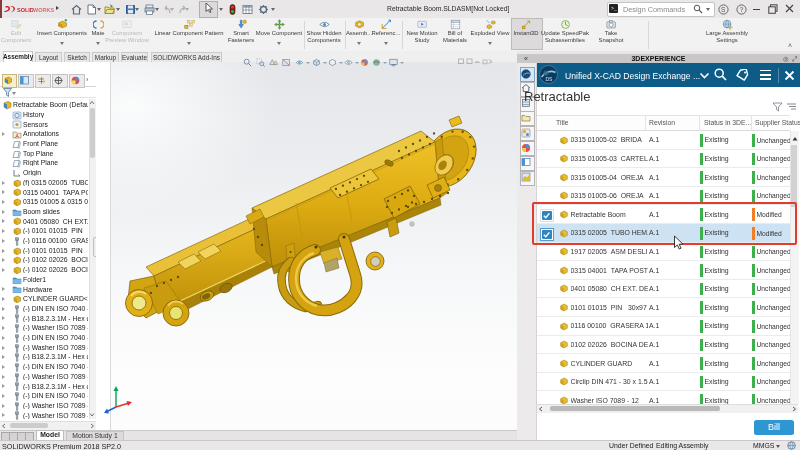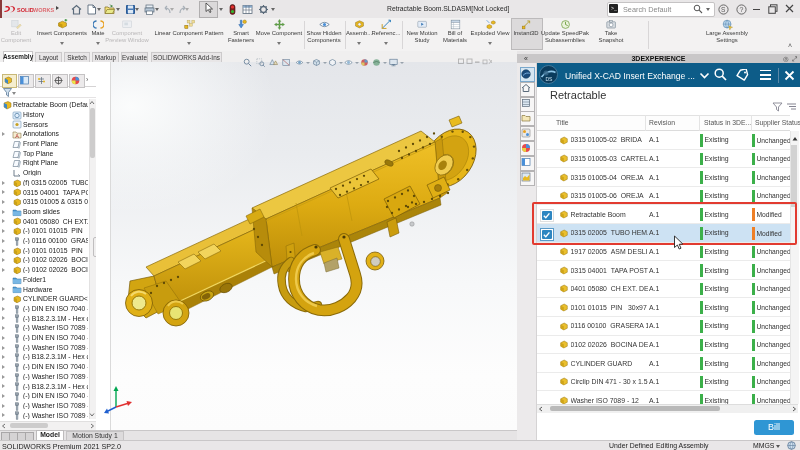--- a/index.html
+++ b/index.html
@@ -67,21 +67,21 @@
   </svg>
 <svg class="ab" style="left:258px;top:4px" width="11" height="11" viewBox="0 0 11 11">
     <circle cx="5.5" cy="5.5" r="3" fill="none" stroke="#5a6a7a" stroke-width="1.4"></circle>
     <path d="M5.5 1 L5.5 2.6 M5.5 8.4 L5.5 10 M1 5.5 L2.6 5.5 M8.4 5.5 L10 5.5 M2.3 2.3 L3.4 3.4 M7.6 7.6 L8.7 8.7 M2.3 8.7 L3.4 7.6 M7.6 3.4 L8.7 2.3" stroke="#5a6a7a" stroke-width="1"></path>
   </svg>
 <div class="dn" style="left:273px;top:8px;border-top-color:#666"></div>
 <div class="ab" style="left:387px;top:5px;font-size:6.8px;color:#2a2a2a;white-space:nowrap">Retractable Boom.SLDASM[Not Locked]</div>
 <div class="ab" style="left:607px;top:2px;width:106px;height:13px;background:#fff;border:1px solid #c5c3c4;border-radius:2px"></div>
 <div class="ab" style="left:609px;top:4px;width:9px;height:9px;background:#222;border-radius:1px"></div>
 <div class="ab" style="left:611px;top:5.5px;font-size:5px;color:#fff;font-family:'Liberation Mono',monospace">&gt;_</div>
-<div class="ab" style="left:623px;top:5px;font-size:7.3px;color:#8a8a8a">Search Default</div>
+<div class="ab" style="left:623px;top:5px;font-size:7.3px;color:#8a8a8a">Design Commands</div>
 <svg class="ab" style="left:693px;top:4px" width="10" height="10">
     <circle cx="4" cy="4" r="2.8" fill="none" stroke="#555" stroke-width="1"></circle>
     <path d="M6.2 6.2 L9 9" stroke="#555" stroke-width="1.1"></path>
   </svg>
 <div class="dn" style="left:708px;top:8px;border-top-color:#666"></div>
 <svg class="ab" style="left:718px;top:3.5px" width="11" height="11">
     <circle cx="5.5" cy="5.5" r="4.6" fill="none" stroke="#5a5a5a" stroke-width="0.9"></circle>
     <text x="3" y="8" font-size="6.5" fill="#5a5a5a" font-family="Liberation Sans">S</text>
   </svg>
 <svg class="ab" style="left:736px;top:3.5px" width="11" height="11">
@@ -736,40 +736,40 @@
   </svg>
 <div class="ab" style="left:537px;top:63px;width:263px;height:377px;background:#fff"></div>
 <div class="ab" style="left:537px;top:63px;width:263px;height:24px;background:#0d5c88"></div>
 <svg class="ab" style="left:539px;top:65px" width="19" height="19">
     <circle cx="9.5" cy="9.5" r="9" fill="#0a3b5c"></circle>
     <circle cx="9.5" cy="9.5" r="9" fill="none" stroke="#5a88a8" stroke-width="0.7"></circle>
     <path d="M2.5 12 C5.5 7 12 5 16.5 7.5" stroke="#8ec6e8" stroke-width="1.6" fill="none"></path>
     <circle cx="7" cy="8" r="2.6" fill="#3a6a8c" opacity="0.8"></circle>
     <text x="6.5" y="16" font-size="5" fill="#cde4f2" font-family="Liberation Sans">DS</text>
   </svg>
-<div class="ab" style="left:565px;top:70.5px;font-size:8.6px;color:#fff">Unified X-CAD Insert Exchange ...</div>
+<div class="ab" style="left:565px;top:70.5px;font-size:8.6px;color:#fff">Unified X-CAD Design Exchange ...</div>
 <svg class="ab" style="left:699px;top:71.5px" width="11" height="8">
     <path d="M1.5 1.5 L5.5 5.5 L9.5 1.5" fill="none" stroke="#fff" stroke-width="1.6"></path>
   </svg>
 <svg class="ab" style="left:714px;top:68px" width="13" height="13">
     <circle cx="5.2" cy="5.2" r="4" fill="none" stroke="#fff" stroke-width="1.5"></circle>
     <path d="M8.2 8.2 L12 12" stroke="#fff" stroke-width="1.7"></path>
   </svg>
 <svg class="ab" style="left:736px;top:68.5px" width="13" height="12">
     <path d="M1 5.5 L5.5 1 L11.5 1 L11.5 7 L7 11.5 Z" fill="none" stroke="#fff" stroke-width="1.4" stroke-linejoin="round" transform="rotate(-14 6 6)"></path>
     <circle cx="9" cy="3.5" r="1" fill="#fff"></circle>
   </svg>
 <div class="ab" style="left:760px;top:69.5px;width:11px;height:1.8px;background:#fff"></div>
 <div class="ab" style="left:760px;top:73.8px;width:11px;height:1.8px;background:#fff"></div>
 <div class="ab" style="left:760px;top:78.1px;width:11px;height:1.8px;background:#fff"></div>
 <div class="ab" style="left:777.5px;top:67.5px;width:1px;height:15px;background:#5a88a8"></div>
 <svg class="ab" style="left:784px;top:69.5px" width="11" height="11">
     <path d="M1.5 1.5 L9.5 9.5 M9.5 1.5 L1.5 9.5" stroke="#fff" stroke-width="1.8"></path>
   </svg>
-<div class="ab" style="left:550px;top:88.5px;font-size:11px;color:#333">Retractable</div>
+<div class="ab" style="left:524px;top:88.5px;font-size:13px;color:#333">Retractable</div>
 <svg class="ab" style="left:772px;top:102px" width="11" height="10" opacity="0.8">
     <path d="M1 1 L10 1 L6.5 5 L6.5 9 L4.5 7.5 L4.5 5 Z" fill="none" stroke="#667" stroke-width="0.9"></path>
   </svg>
 <svg class="ab" style="left:786px;top:102px" width="11" height="10" opacity="0.8">
     <path d="M1 2 H10 M3 4.5 H10 M5 7 H10" stroke="#667" stroke-width="1"></path>
     <path d="M8.5 0.5 L8.5 9" stroke="#667" stroke-width="0"></path>
   </svg>
 <div class="ab" style="left:537px;top:115px;width:253px;height:16px;background:#fdfdfd;border-top:1px solid #e2e2e2;border-bottom:1px solid #dcdcdc;box-sizing:border-box"></div>
 <div class="ab" style="left:556px;top:119px;font-size:6.8px;color:#555;white-space:nowrap">Title</div>
 <div class="ab" style="left:649px;top:119px;font-size:6.8px;color:#555;white-space:nowrap">Revision</div>
@@ -989,20 +989,20 @@
     <path d="M1.5 1 L1.5 12.5 L4.4 10 L6.2 14 L8 13.2 L6.2 9.3 L9.8 9 Z" fill="#fff" stroke="#222" stroke-width="0.9"></path>
   </svg>
 <div class="ab" style="left:0;top:430px;width:517px;height:10px;background:#e6e4e5;border-top:1px solid #c9c7c8"></div>
 <div class="ab" style="left:1px;top:431.5px;width:7px;height:7px;background:#d5d3d4;border:0.5px solid #a9a7a8"></div>
 <div class="ab" style="left:9px;top:431.5px;width:7px;height:7px;background:#d5d3d4;border:0.5px solid #a9a7a8"></div>
 <div class="ab" style="left:17px;top:431.5px;width:7px;height:7px;background:#d5d3d4;border:0.5px solid #a9a7a8"></div>
 <div class="ab" style="left:25px;top:431.5px;width:7px;height:7px;background:#d5d3d4;border:0.5px solid #a9a7a8"></div>
 <div class="ab" style="left:36px;top:430px;width:28px;height:10px;background:#fff;border:1px solid #bdbbbc;border-bottom:none;box-sizing:border-box;text-align:center;font-size:6.8px;font-weight:bold;color:#222">Model</div>
 <div class="ab" style="left:66px;top:430.5px;width:58px;height:9.5px;background:#dddbdc;border:1px solid #c5c3c4;border-bottom:none;box-sizing:border-box;text-align:center;font-size:6.8px;color:#333">Motion Study 1</div>
 <div class="ab" style="left:0;top:440px;width:800px;height:10px;background:#e9e7e8;border-top:1px solid #c9c7c8"></div>
-<div class="ab" style="left:2px;top:441.5px;font-size:7.2px;color:#222">SOLIDWORKS Premium 2021 SP2.0</div>
+<div class="ab" style="left:2px;top:441.5px;font-size:7.2px;color:#222">SOLIDWORKS Premium 2018 SP2.0</div>
 <div class="ab" style="left:609px;top:441.5px;font-size:6.9px;color:#222">Under Defined</div>
 <div class="ab" style="left:656px;top:441.5px;font-size:6.9px;color:#222">Editing Assembly</div>
 <div class="ab" style="left:753px;top:441.5px;font-size:6.9px;color:#222">MMGS</div>
 <div class="dn" style="left:778px;top:444.5px;border-top-color:#555"></div>
 <svg class="ab" style="left:787px;top:441px" width="9" height="9">
     <circle cx="4.5" cy="4.5" r="3.8" fill="#cfe0ef" stroke="#4a6a8a" stroke-width="0.7"></circle>
     <path d="M0.7 4.5 H8.3 M4.5 0.7 C2.5 2.5 2.5 6.5 4.5 8.3 C6.5 6.5 6.5 2.5 4.5 0.7" stroke="#4a6a8a" stroke-width="0.5" fill="none"></path>
   </svg>
 </body></html>

